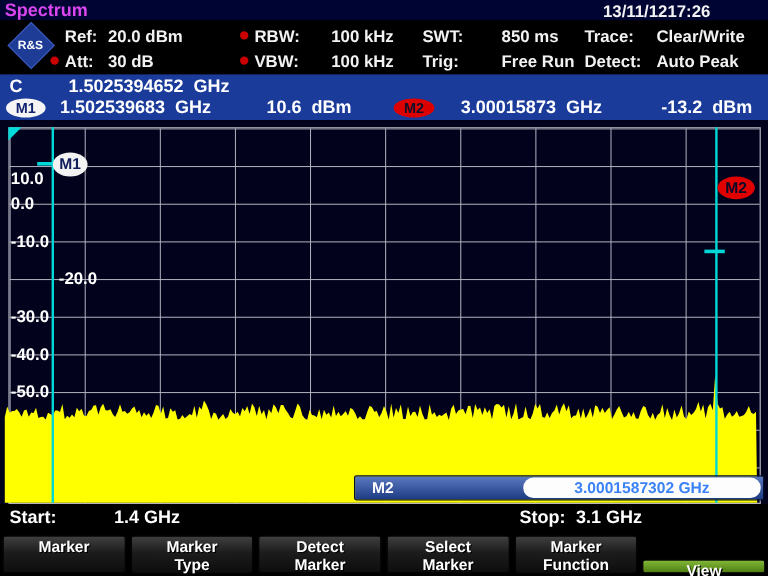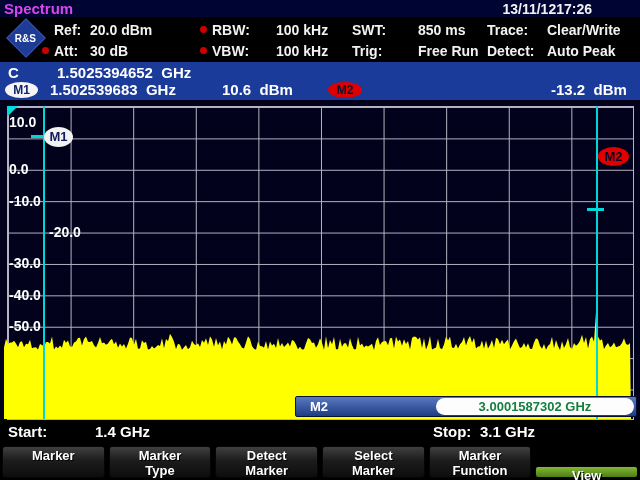--- a/index.html
+++ b/index.html
@@ -54,38 +54,38 @@
   .plot{position:absolute;left:0;top:100px;width:640px;height:320px;background:#02021c;overflow:hidden;}
   .grid{position:absolute;left:7px;top:6px;width:627px;height:314px;
     border:1px solid #b4b4c2;
     background-image:
       linear-gradient(to right,#b4b4c2 1px,transparent 1px),
       linear-gradient(to bottom,#b4b4c2 1px,transparent 1px);
     background-size:62.6px 31.4px;}
   .corner-tri{position:absolute;left:7px;top:6px;width:0;height:0;
     border-top:11px solid #00dcdc;border-right:11px solid transparent;}
   .ylabel{position:absolute;left:9px;color:#fff;font-size:14px;z-index:4;}
-  .yl0{top:14px;}.yl1{top:61px;}.yl2{top:93px;}.yl3{top:124px;padding-left:40px;}.yl4{top:155px;}.yl5{top:187px;}.yl6{top:218px;}
+  .yl0{top:40px;}.yl1{top:61px;}.yl2{top:93px;}.yl3{top:124px;padding-left:40px;}.yl4{top:155px;}.yl5{top:187px;}.yl6{top:218px;}
   .trace-svg{position:absolute;left:0;top:0;z-index:2;}
   .mline{position:absolute;top:6px;width:2px;height:313px;background:#00d8d8;z-index:3;}
   .m1-line{left:43px;}
   .m2-line{left:596px;}
   .mdash{position:absolute;height:3px;background:#00d8d8;z-index:4;}
   .m1-dash{left:31px;top:35px;width:21px;}
   .m2-dash{left:587px;top:108px;width:17px;}
   .mellipse{position:absolute;border-radius:50%;text-align:center;font-size:13px;z-index:5;}
   .m1-ellipse{left:44px;top:27px;width:29px;height:20px;line-height:20px;background:#f2f2f2;color:#101c5a;}
   .m2-ellipse{left:598px;top:47px;width:31px;height:19px;line-height:19px;background:#e00000;color:#0a0a28;}
 
   
   .entrybox{position:absolute;left:295px;top:396px;width:342px;height:21px;z-index:6;
     background:linear-gradient(180deg,#5b79c0,#1e3c84);border:1px solid #061030;border-radius:2px;}
   .entry-label{position:absolute;left:14px;top:0;line-height:19px;color:#fff;font-size:13px;}
   .entry-pill{position:absolute;right:2px;top:1px;width:198px;height:17px;background:#fdfdfd;
-    border-radius:9px;color:#15803d;font-size:13px;line-height:17px;text-align:center;}
+    border-radius:9px;color:#3b82f6;font-size:13px;line-height:17px;text-align:center;}
 
   
   .startstop{position:absolute;left:0;top:420px;width:640px;height:24px;background:#000;color:#fff;font-size:15px;}
   .start-label{position:absolute;left:8px;top:3px;}
   .start-value{position:absolute;left:95px;top:3px;}
   .stop-label{position:absolute;left:433px;top:3px;}
   .stop-value{position:absolute;left:480px;top:3px;}
 
   
   .softkeys{position:absolute;left:0;top:444px;width:640px;height:36px;background:#000;
@@ -172,20 +172,21 @@
   <div class="markerbar">
     <div class="mrow mrow1">
       <span class="c-label">C</span>
       <span class="c-value pre">1.5025394652  GHz</span>
     </div>
     <div class="mrow mrow2">
       <span class="mpill m1-pill">M1</span>
       <span class="m1-freq pre">1.502539683  GHz</span>
       <span class="m1-level pre">10.6  dBm</span>
       <span class="mpill m2-pill">M2</span>
+      <span class="m2-freq pre">3.00015873  GHz</span>
       <span class="m2-level pre">-13.2  dBm</span>
     </div>
   </div>
 
   <div class="plot">
     <div class="grid"></div>
     <svg class="trace-svg" width="640" height="320" viewBox="0 0 640 320">
       <polygon id="trace-poly" fill="#ffff00" points="4,319 4,247.4 6,238.7 8,244.0 10,242.6 12,242.4 14,240.8 16,243.6 18,247.2 20,242.1 22,241.2 24,247.2 26,243.7 28,244.2 30,239.8 32,248.3 34,247.4 36,247.2 38,249.5 40,243.9 42,245.0 44,246.5 46,242.0 48,242.0 50,243.4 52,236.6 54,249.4 56,246.4 58,248.2 60,245.4 62,247.8 64,239.7 66,242.7 68,240.6 70,246.3 72,246.9 74,242.6 76,241.6 78,238.0 80,237.8 82,245.6 84,239.1 86,236.5 88,241.8 90,242.1 92,241.1 94,245.3 96,247.4 98,243.1 100,236.9 102,243.2 104,242.4 106,244.8 108,243.5 110,240.5 112,238.8 114,244.2 116,241.6 118,247.7 120,243.5 122,246.4 124,244.1 126,248.4 128,243.8 130,237.5 132,238.1 134,244.7 136,238.7 138,248.8 140,248.4 142,240.3 144,243.1 146,241.8 148,249.6 150,248.9 152,245.9 154,248.5 156,246.9 158,245.1 160,246.0 162,238.2 164,248.2 166,238.9 168,241.3 170,233.8 172,237.1 174,241.8 176,249.1 178,243.7 180,244.8 182,249.7 184,247.3 186,245.0 188,249.2 190,247.3 192,240.8 194,243.9 196,245.3 198,243.2 200,246.9 202,240.0 204,242.7 206,238.3 208,244.9 210,236.3 212,239.4 214,246.7 216,238.1 218,245.2 220,241.6 222,249.3 224,240.9 226,244.4 228,236.8 230,239.6 232,244.4 234,237.5 236,237.6 238,241.5 240,244.2 242,247.7 244,248.6 246,242.4 248,236.3 250,239.0 252,246.1 254,248.7 256,249.7 258,241.4 260,245.9 262,246.3 264,247.8 266,240.9 268,249.4 270,241.4 272,245.6 274,243.8 276,247.9 278,238.0 280,246.6 282,243.1 284,246.9 286,245.1 288,242.6 290,246.5 292,240.1 294,241.0 296,244.4 298,249.2 300,246.8 302,249.4 304,249.3 306,243.3 308,238.1 310,239.3 312,243.1 314,242.6 316,247.7 318,244.2 320,238.3 322,242.7 324,249.7 326,236.2 328,248.2 330,239.9 332,244.2 334,236.9 336,249.2 338,249.2 340,238.8 342,246.7 344,243.3 346,243.2 348,247.6 350,238.0 352,245.1 354,249.6 356,249.1 358,236.8 360,245.6 362,243.5 364,247.4 366,245.6 368,246.6 370,245.2 372,243.8 374,249.9 376,240.7 378,237.3 380,244.9 382,242.1 384,241.3 386,240.9 388,245.3 390,238.3 392,238.1 394,248.4 396,236.6 398,241.6 400,239.6 402,245.8 404,239.3 406,244.1 408,241.0 410,249.4 412,238.1 414,236.6 416,237.1 418,239.6 420,237.3 422,248.0 424,238.3 426,249.4 428,244.5 430,236.1 432,249.5 434,248.6 436,247.5 438,238.7 440,248.0 442,249.3 444,244.6 446,236.4 448,240.5 450,236.7 452,247.5 454,248.1 456,243.7 458,248.4 460,244.2 462,242.1 464,237.0 466,245.5 468,239.4 470,236.0 472,242.8 474,237.8 476,248.6 478,246.4 480,246.3 482,240.4 484,248.7 486,240.5 488,248.6 490,245.1 492,240.1 494,247.9 496,237.8 498,239.0 500,244.2 502,239.7 504,244.2 506,241.4 508,239.4 510,249.2 512,245.5 514,241.3 516,238.4 518,243.4 520,247.9 522,246.9 524,243.1 526,247.6 528,243.3 530,248.7 532,248.9 534,242.6 536,238.3 538,239.4 540,245.8 542,248.7 544,244.0 546,249.8 548,245.7 550,244.1 552,236.8 554,248.3 556,240.0 558,246.1 560,250.0 562,241.2 564,248.0 566,243.9 568,237.9 570,247.0 572,249.1 574,243.0 576,245.8 578,244.0 580,240.8 582,234.8 584,243.0 586,237.1 588,248.6 590,239.1 592,236.4 594,241.8 596,212.0 598,236.4 600,240.4 602,239.3 604,248.9 606,245.5 608,243.1 610,247.3 612,245.7 614,242.6 616,247.3 618,246.6 620,245.8 622,243.0 624,238.3 626,244.0 628,245.0 630,243.1 631,319"></polygon>
     </svg>
     <div class="corner-tri"></div>

